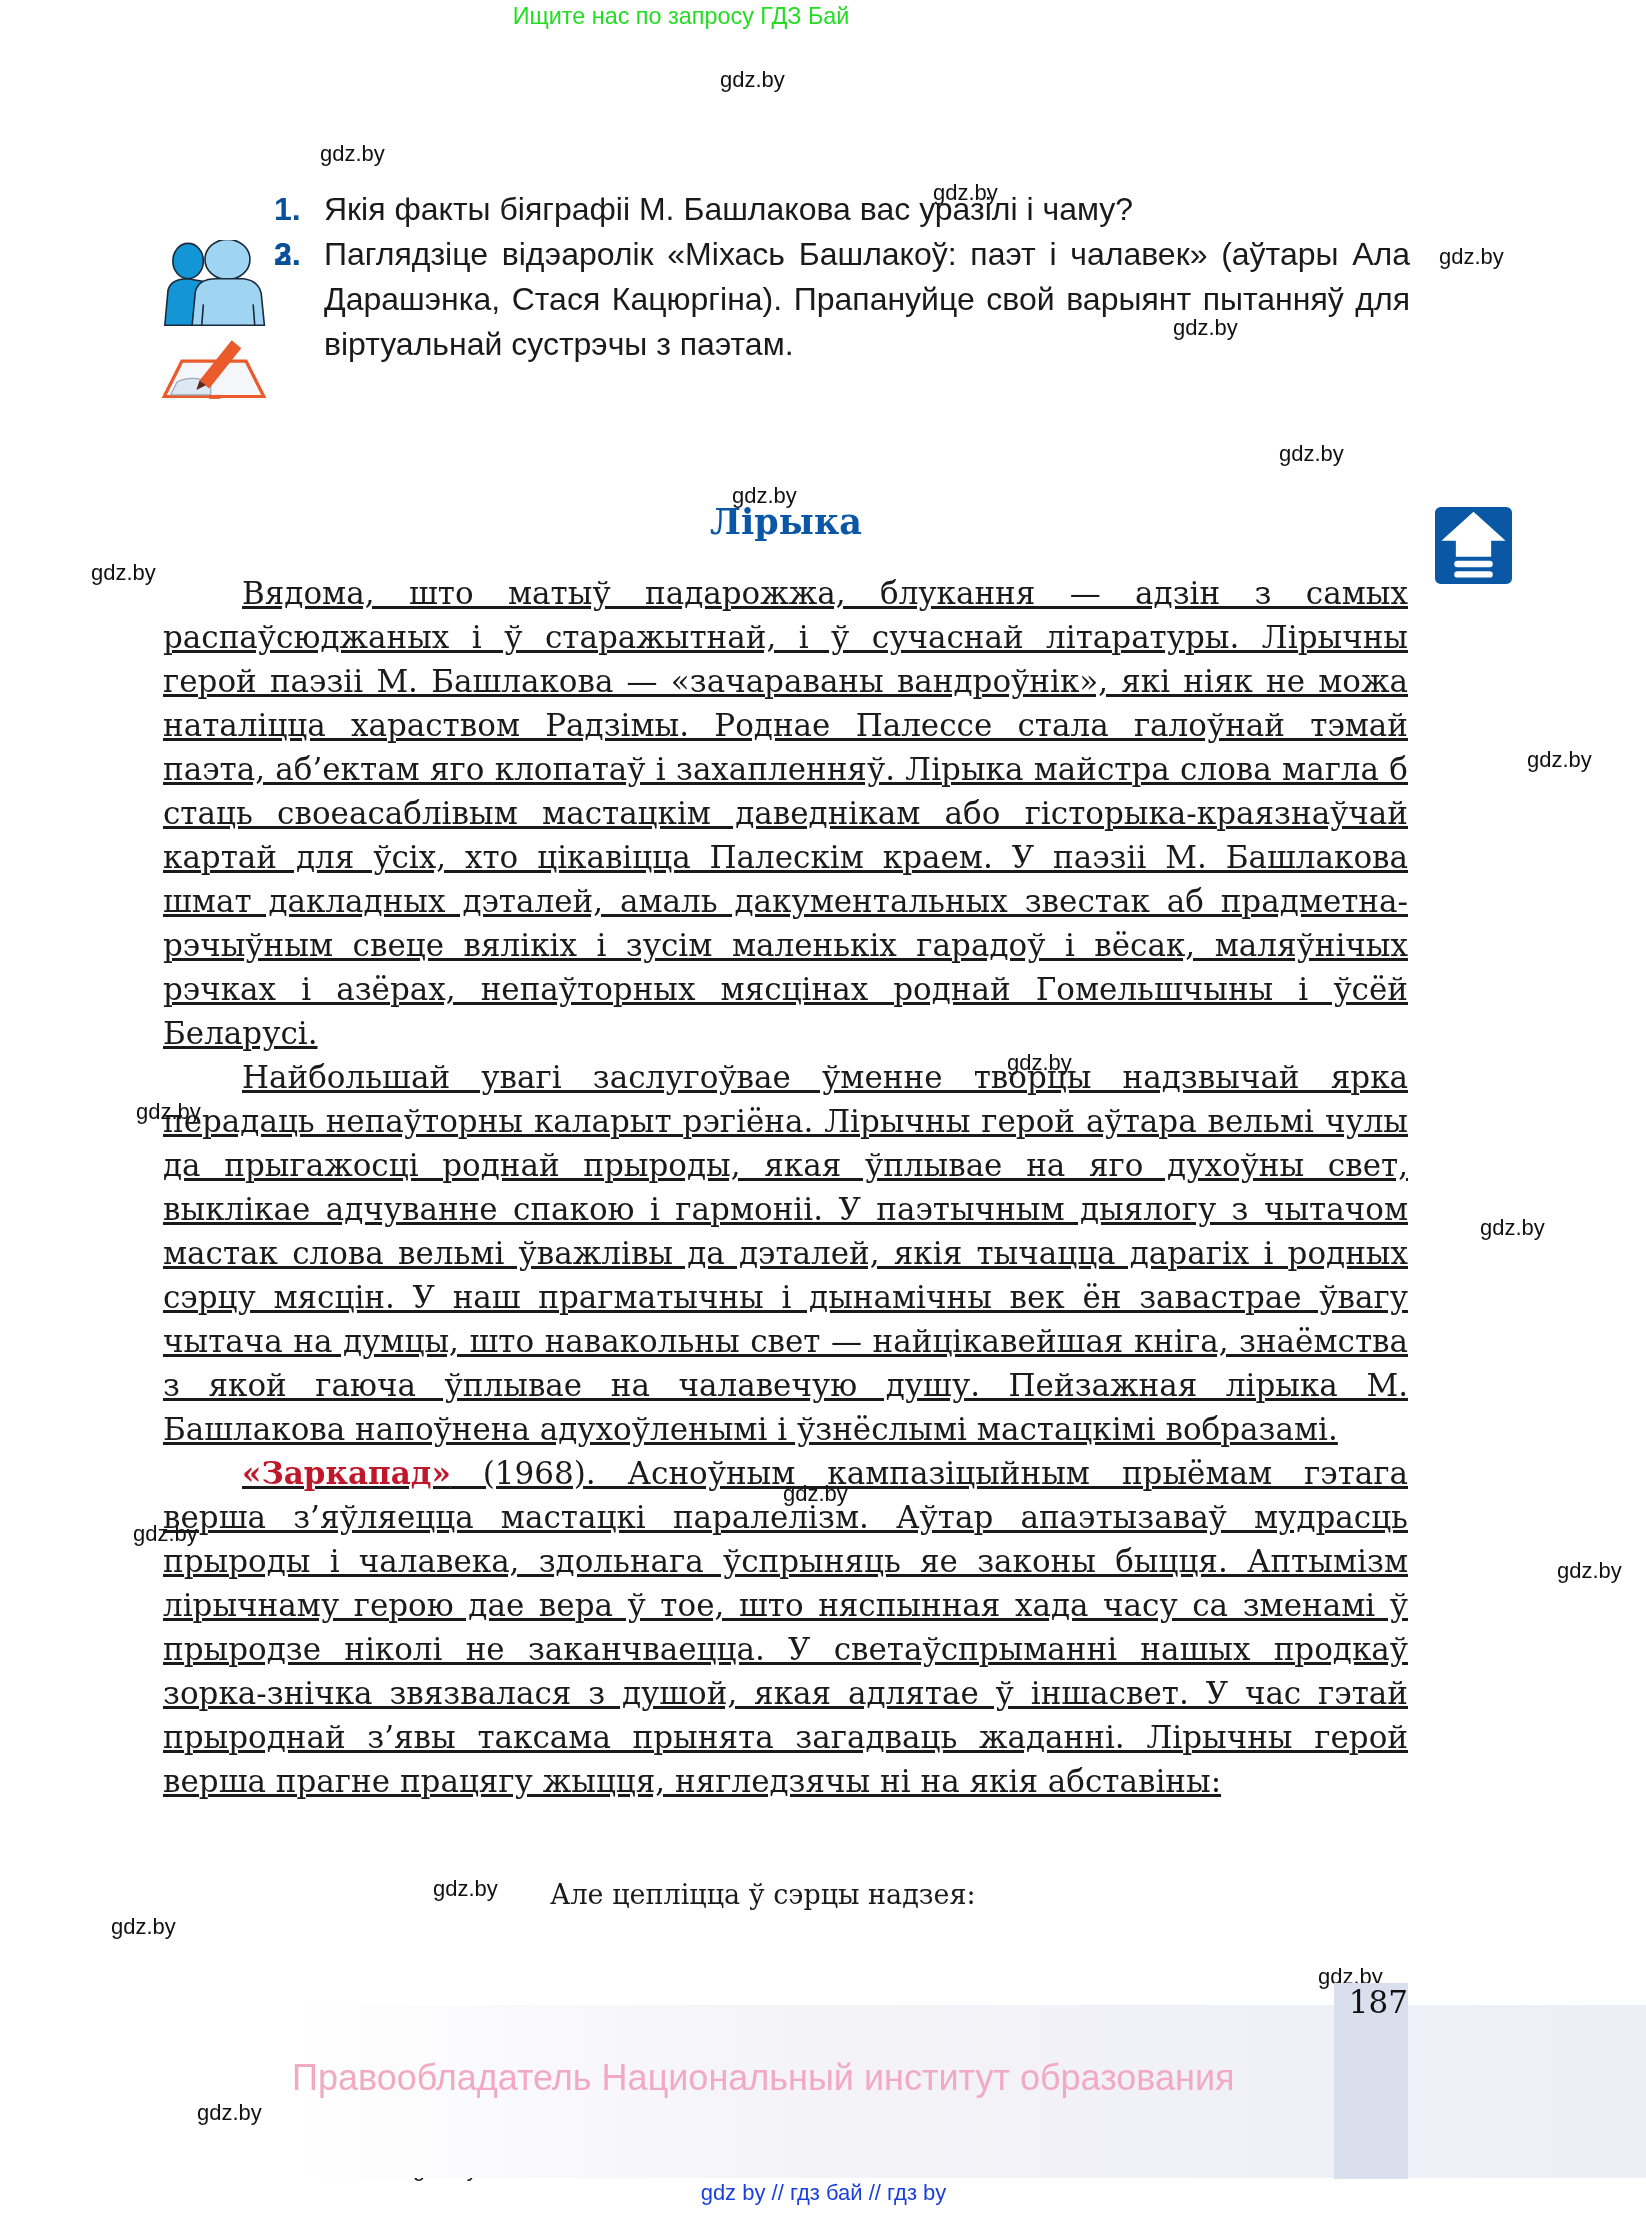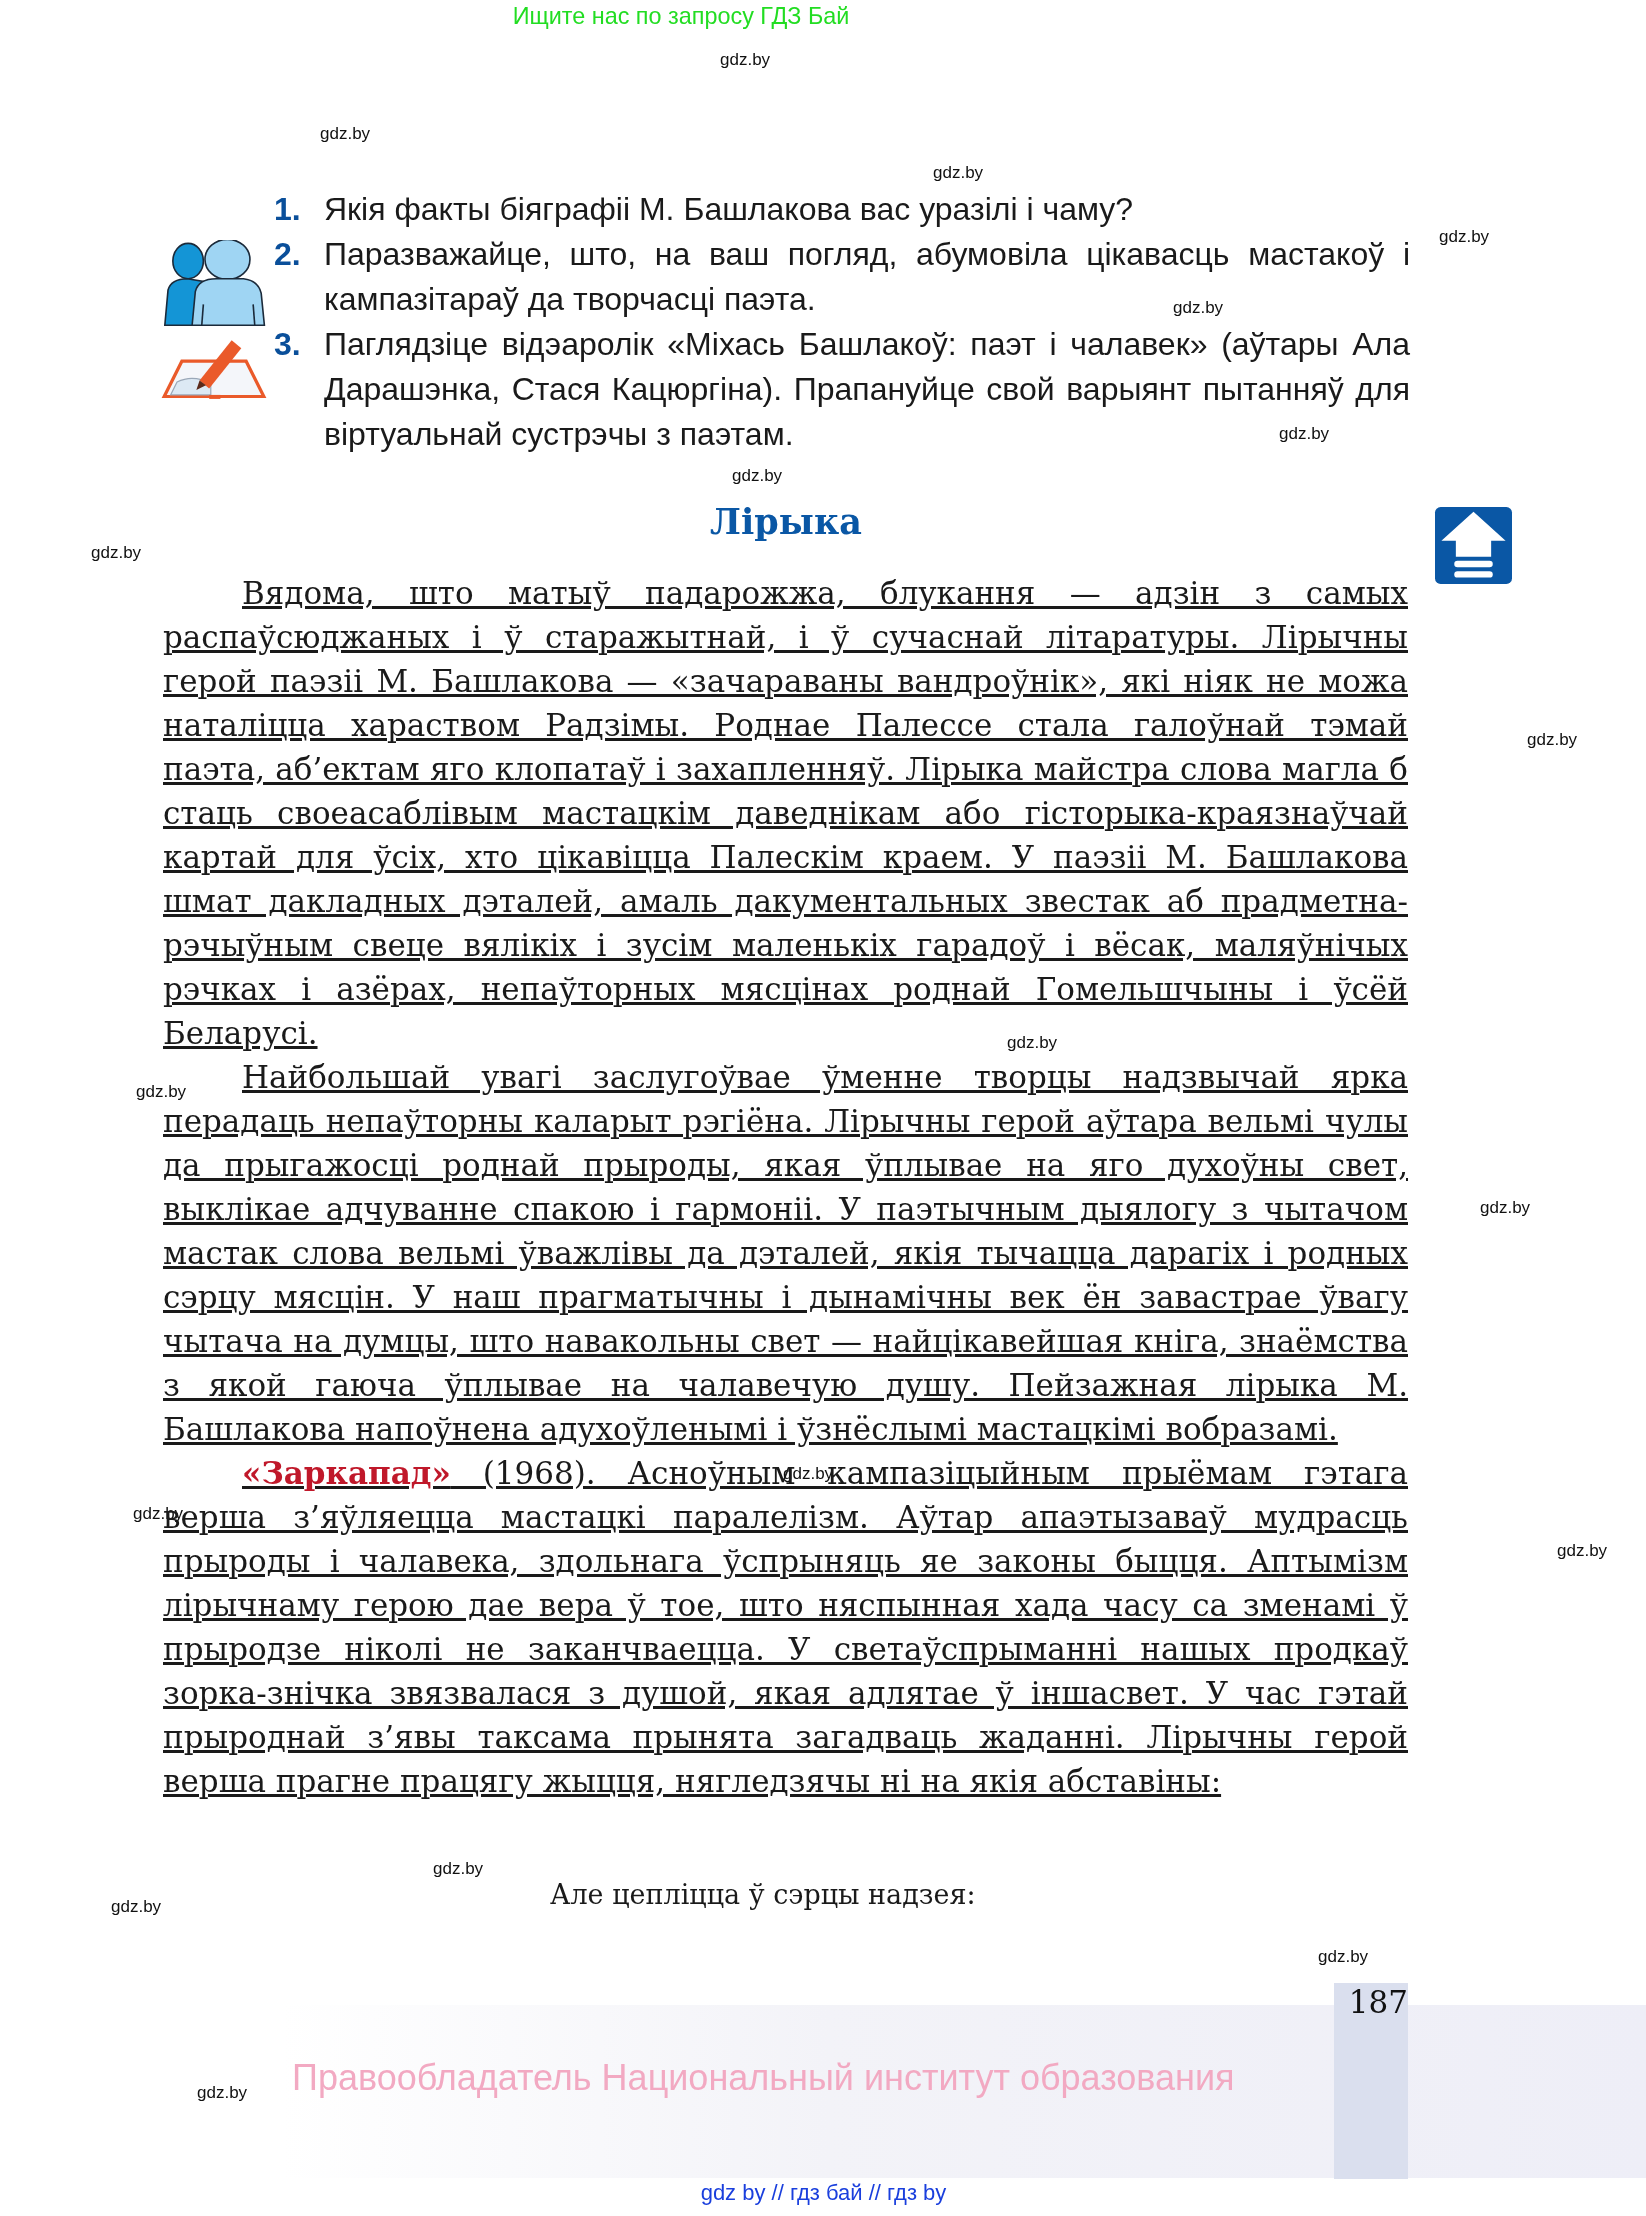--- a/index.html
+++ b/index.html
@@ -1,18 +1,18 @@
 <!DOCTYPE html>
 <html style="font-size:13px"><head>
 <meta charset="utf-8">
 <style>
   html, body { margin:0; padding:0; background:#ffffff; }
   body { width:1647px; height:2216px; position:relative; overflow:hidden; font-family:"DejaVu Serif", serif; color:#1a1a1a; }
   .abs { position:absolute; }
-  .wm { position:absolute; font-family:"Liberation Sans", sans-serif; font-size:17px; color:#111; white-space:nowrap; }
+  .wm { position:absolute; font-family:"Liberation Sans", sans-serif; font-size:22px; color:#111; white-space:nowrap;margin-top:17px; }
   .top-banner { position:absolute; left:0; width:1362px; top:3.2px; text-align:center; font-family:"Liberation Sans", sans-serif; font-size:23.4px; color:#22dd22; }
   .q-list { position:absolute; left:274px; top:187px; width:1136px; font-family:"Liberation Sans", sans-serif; font-size:32px; line-height:45px; color:#1a1a1a; }
   .q-item { position:relative; padding-left:50px; text-align:justify; text-align-last:left; }
   .q-num { position:absolute; left:0; top:0; color:#0a4f9a; font-weight:bold; }
   .section-title { position:absolute; left:0; width:1572px; top:501px; text-align:center; font-family:"DejaVu Serif", serif; font-weight:bold; font-size:35px; color:#0a57a5; }
   .body-text { position:absolute; left:163px; width:1245px; font-family:"DejaVu Serif", serif; font-size:31px; line-height:44px; text-align:justify; color:#1a1a1a; }
   .body-text p { margin:0; text-indent:79px; }
   .red-title { color:#c0182a; font-weight:bold; }
   .poem { position:absolute; left:550px; top:1875px; font-family:"DejaVu Serif", serif; font-size:27px; line-height:39px; color:#1a1a1a; }
   .footer-band { position:absolute; left:282px; top:2005px; width:1364px; height:173px; background:linear-gradient(to right, #ffffff 0%, #f3f3f8 40%, #eeeef7 100%); }
@@ -69,21 +69,20 @@
   </svg>
 </div>
 
 <div class="q-list">
   <div class="q-item">
     <span class="q-num">1.</span>
     <span>Якія факты біяграфіі М. Башлакова вас уразілі і чаму?</span>
   </div>
   <div class="q-item">
     <span class="q-num">2.</span>
-    <span>Паразважайце, што, на ваш погляд, абумовіла цікавасць мастакоў і кампазітараў да творчасці паэта.</span>
   </div>
   <div class="q-item">
     <span class="q-num">3.</span>
     <span>Паглядзіце відэаролік «Міхась Башлакоў: паэт і чалавек» (аўтары Ала Дарашэнка, Стася Кацюргіна). Прапануйце свой варыянт пытанняў для віртуальнай сустрэчы з паэтам.</span>
   </div>
 </div>
 
 <div class="abs" style="left:1435px;top:507px;width:77px;height:77px;background:#0a57a5;border-radius:5.6px;">
   <svg width="77" height="77" viewBox="0 0 96 96">
     <path d="M48 6 L88 42 L70 42 L70 62 L26 62 L26 42 L8 42 Z" fill="#ffffff"></path>

